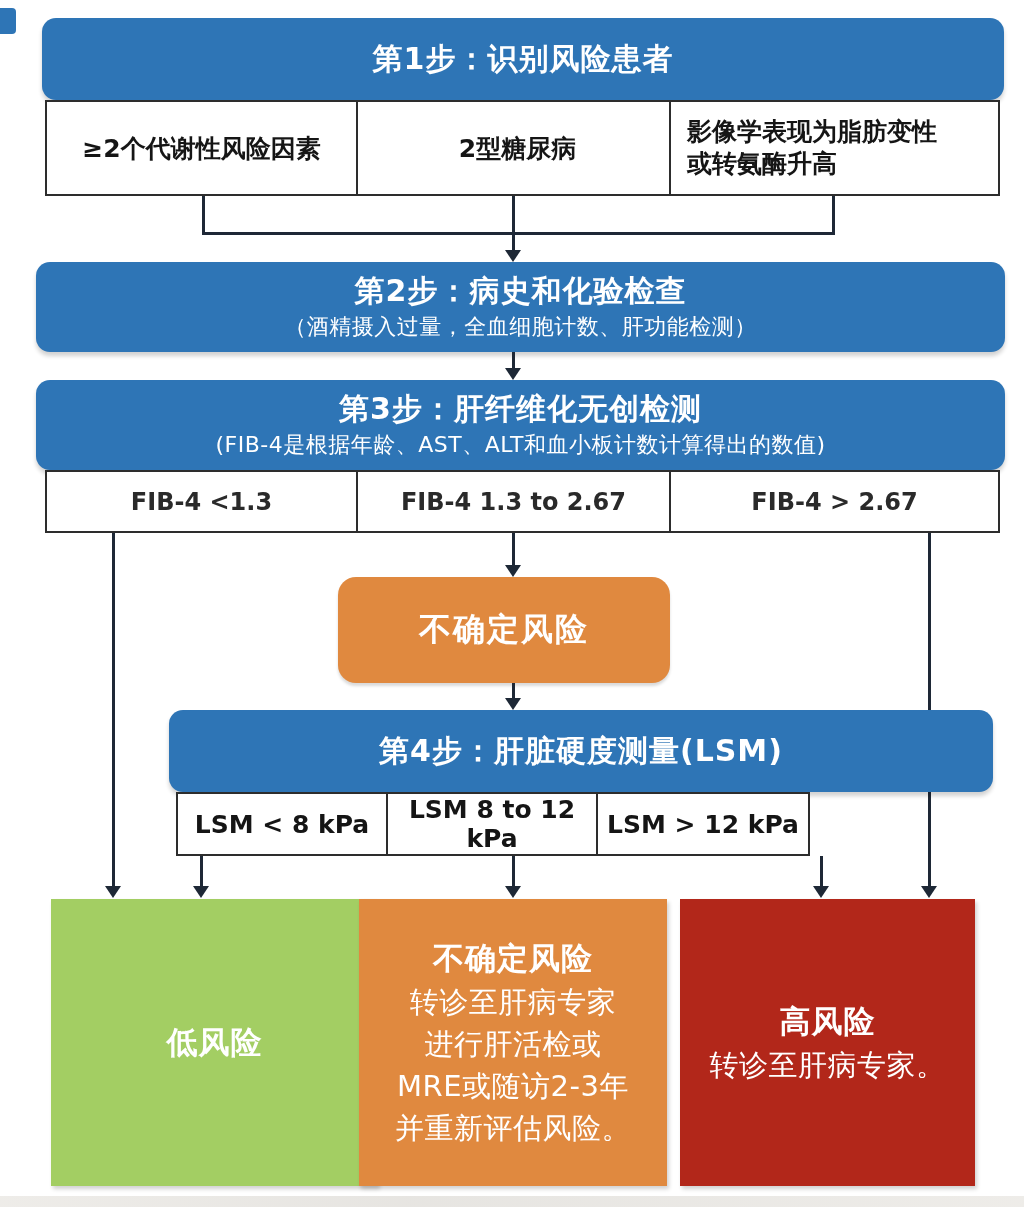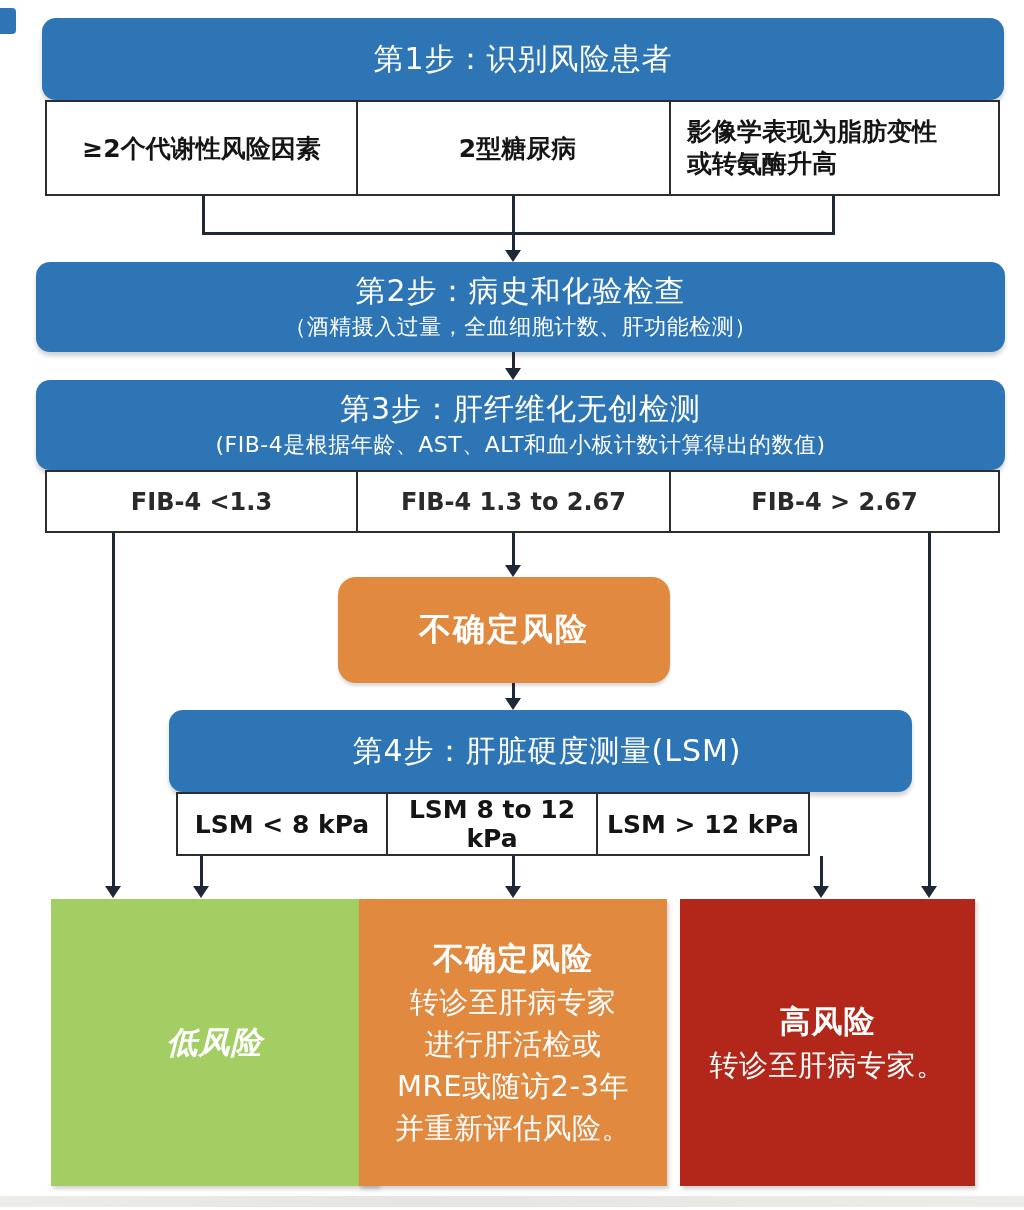--- a/index.html
+++ b/index.html
@@ -22,21 +22,21 @@
     color: #ffffff;
     display: flex;
     flex-direction: column;
     justify-content: center;
     align-items: center;
     text-align: center;
     border-radius: 14px;
     box-shadow: 0 4px 4px rgba(0,0,0,0.18);
   }
   .bar .t {
-    font-weight: normal;
+    font-weight: bold;
     font-size: 30px;
     line-height: 1.22;
     letter-spacing: 1px;
   }
   .bar .s {
     font-size: 22px;
     line-height: 1.25;
     margin-top: 3px;
     letter-spacing: 0.5px;
   }
@@ -181,35 +181,35 @@
   <div class="arr" style="left:112px; top:533px; width:3px; height:353px;"></div>
   <div class="arr" style="left:928px; top:533px; width:3px; height:353px;"></div>
   <div class="arr" style="left:512px; top:533px; width:3px; height:32px;"></div>
 
   <div class="uncertain">
     <span>不确定风险</span>
   </div>
 
   <div class="arr" style="left:512px; top:683px; width:3px; height:15px;"></div>
 
-  <div class="bar" style="left:169px; top:710px; width:730px; height:82px;padding-left:13px;">
+  <div class="bar" style="left:169px; top:710px; width:824px; height:82px;">
     <div class="t">第4步：肝脏硬度测量(LSM)</div>
   </div>
 
   <div class="row" style="left:176px; top:792px; width:677px; height:64px;">
     <div class="cell" style="width:212px;">LSM &lt; 8 kPa</div>
     <div class="cell" style="width:210px;">LSM 8 to 12 kPa</div>
     <div class="cell" style="width:212px;">LSM &gt; 12 kPa</div>
   </div>
 
   <div class="arr" style="left:200px; top:856px; width:3px; height:30px;"></div>
   <div class="arr" style="left:512px; top:856px; width:3px; height:30px;"></div>
   <div class="arr" style="left:820px; top:856px; width:3px; height:30px;"></div>
 
-  <div class="outcome" style="left:51px; width:327px; background:var(--green,#a3ce63);font-style:italic;">
+  <div class="outcome" style="left:51px; width:327px; background:var(--green,#a3ce63);">
     <div class="ot">低风险</div>
   </div>
 
   <div class="outcome" style="left:359px; width:308px; background:var(--orange,#e0893f);">
     <div class="ot">不确定风险</div>
     <div class="ob">转诊至肝病专家
 进行肝活检或
 MRE或随访2-3年
 并重新评估风险。</div>
   </div>

